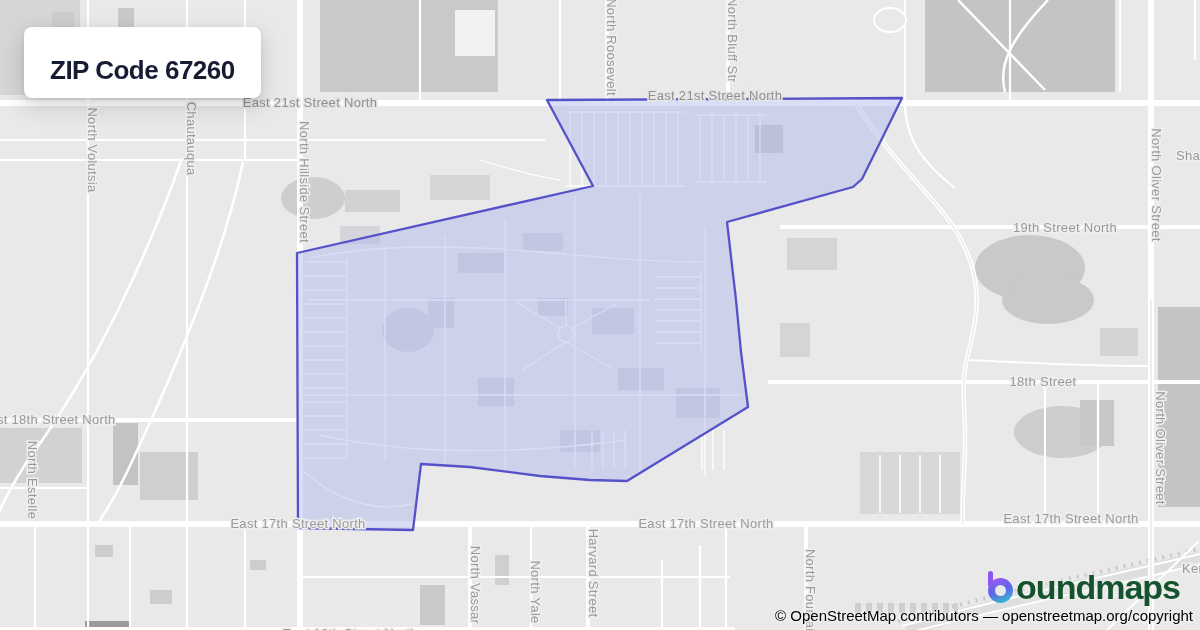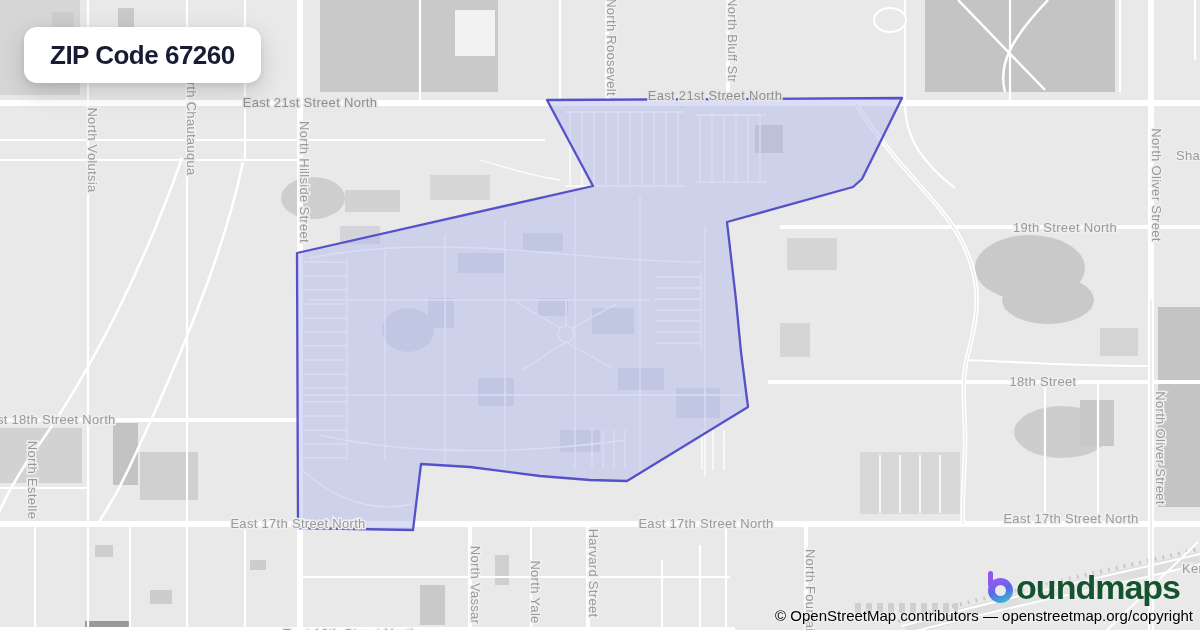--- a/index.html
+++ b/index.html
@@ -3,22 +3,22 @@
 <meta charset="utf-8">
 <style>
   html,body{margin:0;padding:0;}
   .stage{position:relative;width:1200px;height:630px;overflow:hidden;
          font-family:"Liberation Sans",sans-serif;background:#e9e9e9;}
   .stage svg{position:absolute;left:0;top:0;}
   .lbl{font-family:"Liberation Sans",sans-serif;font-size:13px;fill:#9a9a9a;
        stroke:#efefef;stroke-width:3px;paint-order:stroke;letter-spacing:.3px;}
   .lbl2{font-family:"Liberation Sans",sans-serif;font-size:13px;fill:#8f8f8f;
        stroke:#e6e6e6;stroke-width:3px;paint-order:stroke;letter-spacing:.3px;}
-  .badge{position:absolute;left:24px;top:27px;background:#ffffff;border-radius:13px;
-         padding:13px 26px 12px 26px;box-shadow:0 8px 24px rgba(0,0,0,.16),0 2px 6px rgba(0,0,0,.08);}
+  .badge{position:absolute;left:24px;top:27px;background:#ffffff;border-radius:8px;
+         padding:28px 26px 12px 26px;box-shadow:0 8px 24px rgba(0,0,0,.16),0 2px 6px rgba(0,0,0,.08);}
   .badge-title{font-size:26px;font-weight:800;color:#171c33;letter-spacing:-0.5px;
          font-family:"Liberation Sans",sans-serif;}
   .logo{position:absolute;right:20px;bottom:23px;display:flex;align-items:center;gap:3px;}
   .logo-icon{position:relative;width:25px;height:25px;margin-top:6px;}
   .logo-ring{position:absolute;left:0;top:0;width:25px;height:25px;border-radius:50%;
          background:linear-gradient(160deg,#a159f2 5%,#5b67e8 50%,#31c4cd 95%);}
   .logo-ring::after{content:"";position:absolute;left:7px;top:7px;width:11px;height:11px;
          border-radius:50%;background:#e9e9e9;}
   .logo-stem{position:absolute;left:0px;top:-7px;width:5px;height:16px;border-radius:3px;
          background:#8f55ef;}

